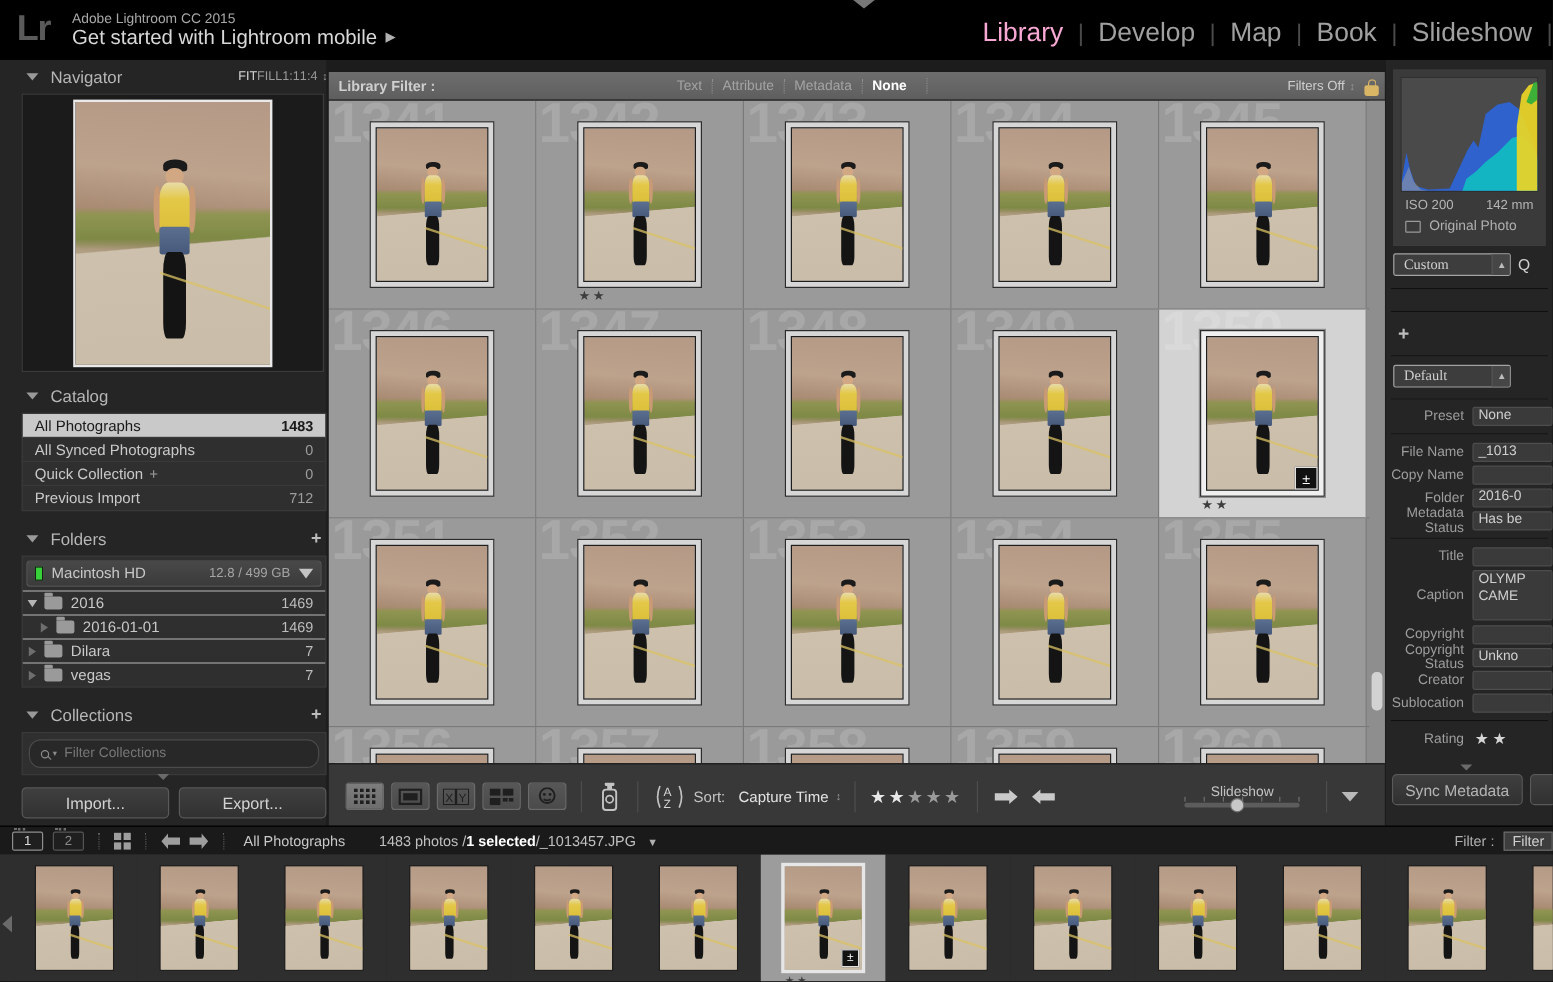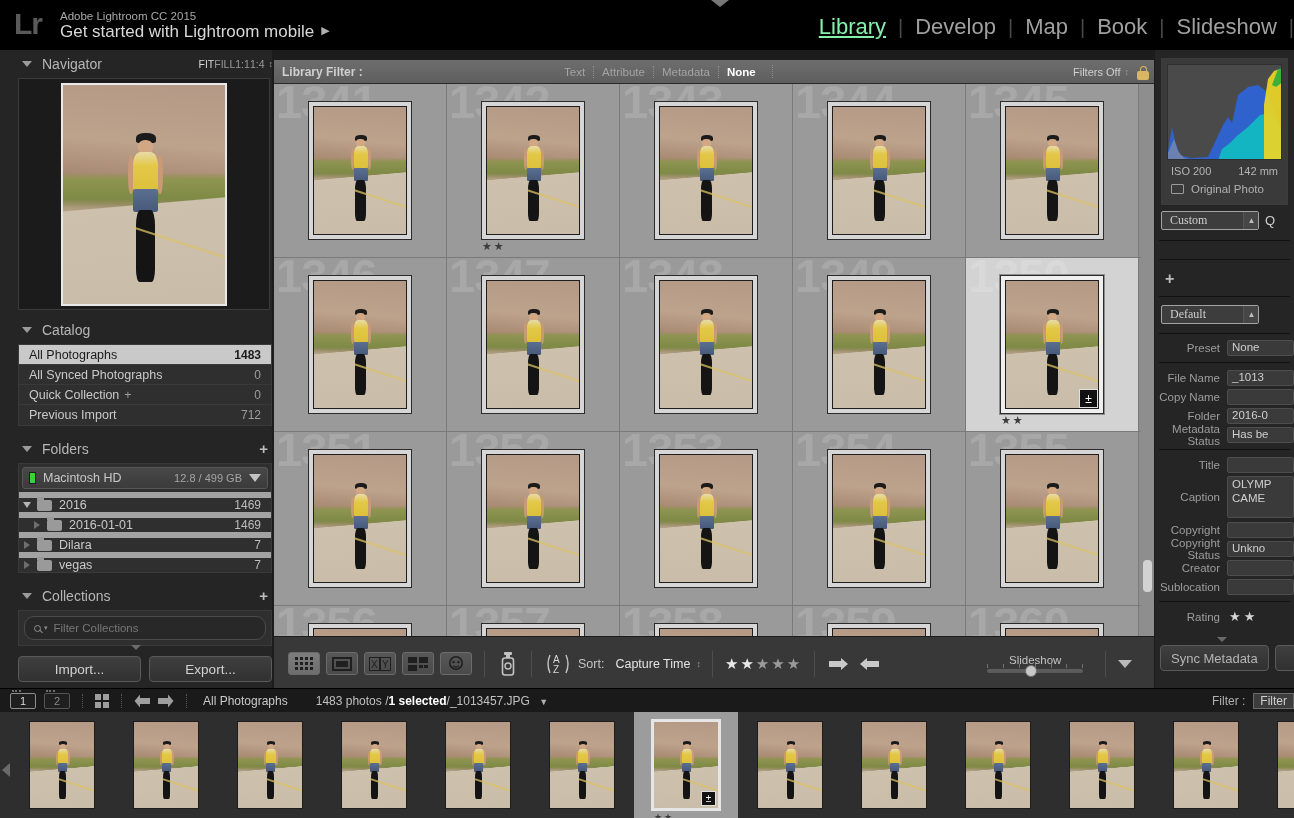--- a/index.html
+++ b/index.html
@@ -30,21 +30,21 @@
   .id-arrow { color: #b0b0b0; font-size: 11px; margin-left: 7px; vertical-align: 3px; }
 
   .modules {
     position: absolute; right: 0; top: 14px;
     display: flex; align-items: baseline;
   }
   .module {
     color: #a0a0a0; font-size: 22px; padding: 0 12px;
     cursor: pointer; white-space: nowrap;
   }
-  .module.active { color: #86efac; text-decoration: underline; }
+  .module.active { color: #f9a8d4; }
   .module-sep { color: #4a4a4a; font-size: 20px; }
 
   .top-nub {
     position: absolute; left: 711px; top: 0px;
     width: 0; height: 0;
     border-left: 9px solid transparent; border-right: 9px solid transparent;
     border-top: 7px solid #777;
   }
 
   
@@ -131,21 +131,21 @@
     display: flex; align-items: center; height: 22px; padding: 0 6px;
     background: linear-gradient(180deg,#484848,#3b3b3b);
     border: 1px solid #565656; border-radius: 3px; margin: 3px;
     color: #c8c8c8; font-size: 12.5px;
   }
   .vol-led { width: 7px; height: 12px; background: #37d13a; border: 1px solid #1b1b1b; margin-right: 7px; }
   .vol-space { margin-left: auto; color: #a5a5a5; font-size: 11px; margin-right: 7px; }
   .vol-tri { width: 0; height: 0; border-left: 6px solid transparent; border-right: 6px solid transparent; border-top: 8px solid #c4c4c4; }
   .folder-row {
     display: flex; align-items: center; height: 20px; padding: 0 10px 0 4px;
-    font-size: 12.5px; color: #c9c9c9; border-top: 6px solid #a3a3a3;
+    font-size: 12.5px; color: #c9c9c9; border-top: 1px solid #a3a3a3;
   }
   .fr-tri-open { width: 0; height: 0; border-left: 4.5px solid transparent; border-right: 4.5px solid transparent; border-top: 6px solid #b4b4b4; margin-right: 6px; }
   .fr-tri-closed { width: 0; height: 0; border-top: 4.5px solid transparent; border-bottom: 4.5px solid transparent; border-left: 6px solid #6e6e6e; margin-right: 6px; }
   .fr-spacer { width: 10px; }
   .folder-ico {
     width: 15px; height: 11px; background: #9a9a9a; border-radius: 1px 2px 2px 2px;
     margin-right: 7px; position: relative; flex: none;
   }
   .folder-ico::before { content: ""; position: absolute; left: 0; top: -3px; width: 7px; height: 3px; background: #9a9a9a; border-radius: 1px 1px 0 0; }
   .folder-row .fcount { margin-left: auto; color: #bdbdbd; font-size: 12px; }

